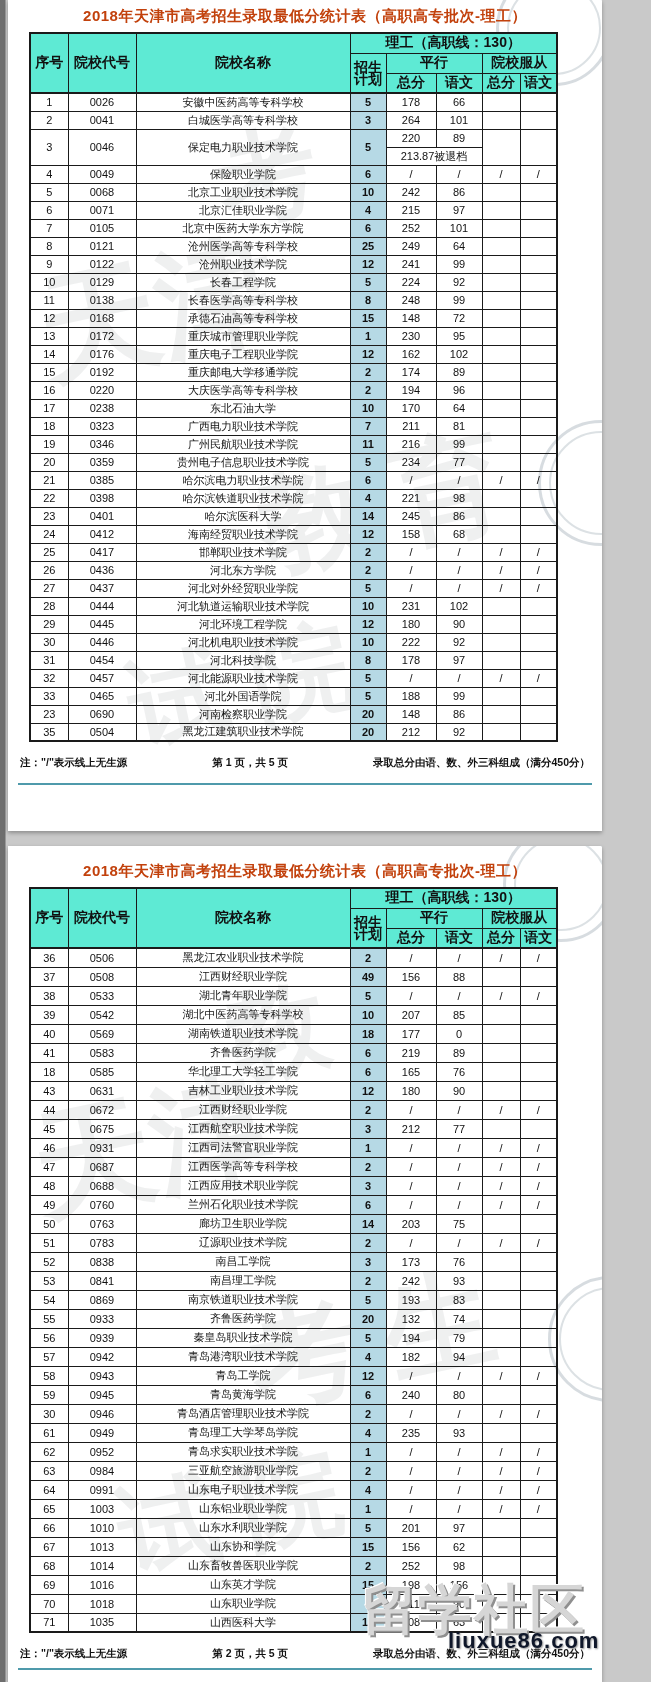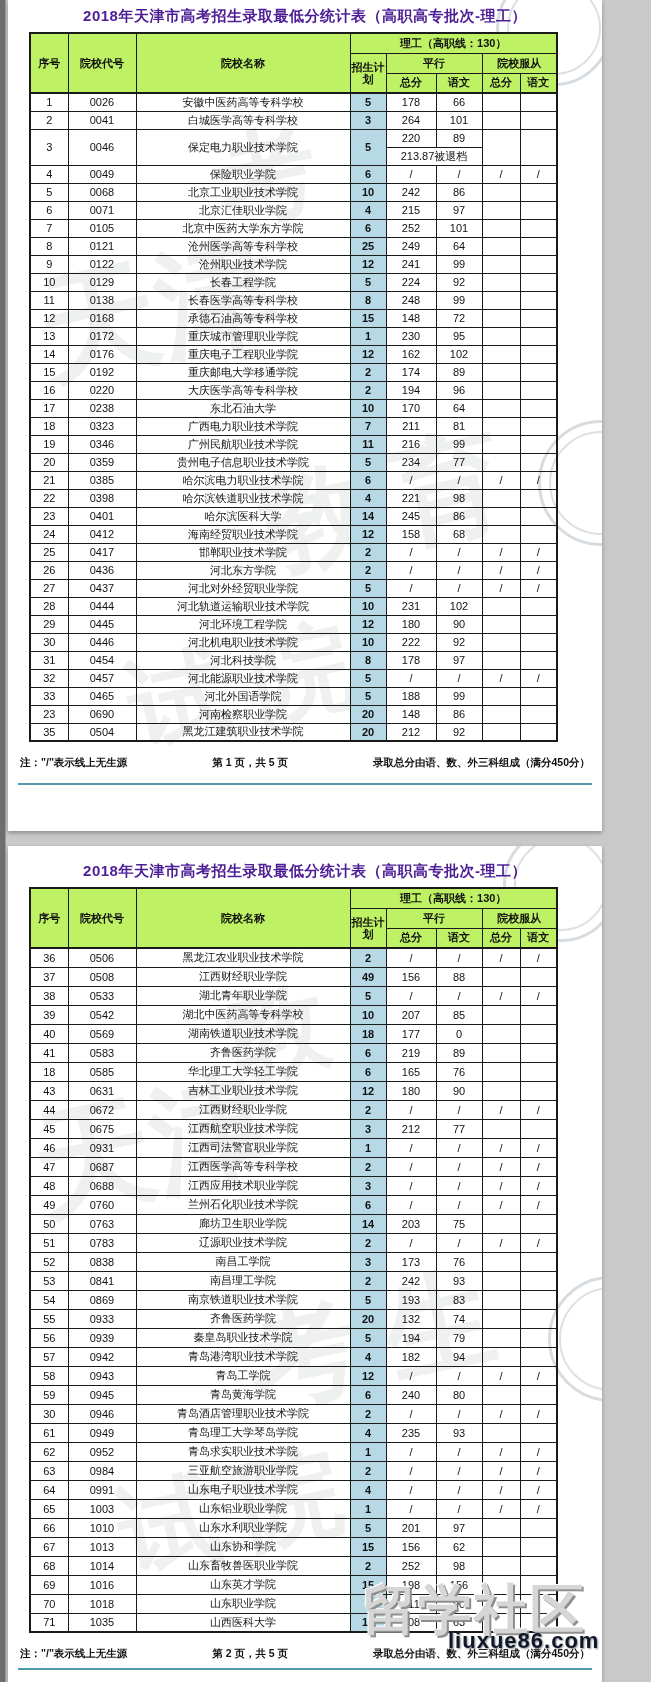--- a/index.html
+++ b/index.html
@@ -3,27 +3,27 @@
 <meta charset="utf-8">
 <style>
   html,body{margin:0;padding:0;}
   body{width:651px;height:1682px;overflow:hidden;background:#c8c8c8;
        font-family:"Liberation Sans","DejaVu Sans",sans-serif;position:relative;}
   .canvas{position:absolute;inset:0;width:651px;height:1682px;background:#c9c9c9;}
   .left-edge{position:absolute;left:0;top:0;width:5px;height:1682px;background:#6e6e6e;border-right:1px solid #9a9a9a;}
   .page{position:absolute;left:8px;width:594px;background:#ffffff;box-shadow:0 2px 4px rgba(0,0,0,.3);overflow:hidden;}
   .page1{top:0;height:831px;}
   .page2{top:846px;height:836px;}
-  .doc-title{text-align:center;font-weight:bold;font-size:15px;color:#4c1d95;padding-top:7px;letter-spacing:.5px;position:relative;z-index:3;}
+  .doc-title{text-align:center;font-weight:bold;font-size:15px;color:#c2410c;padding-top:7px;letter-spacing:.5px;position:relative;z-index:3;}
   .page2 .doc-title{padding-top:16px;}
   table.adm{border-collapse:collapse;table-layout:fixed;margin:6px 0 0 21px;width:527px;
             border:2px solid #1a1a1a;font-size:11px;color:#111;position:relative;z-index:3;background:transparent;}
   table.adm th,table.adm td{border:1px solid #1a1a1a;text-align:center;vertical-align:middle;
             padding:0 1px;overflow:hidden;}
-  table.adm thead th{background:#bef264;font-weight:bold;font-size:11px;}
+  table.adm thead th{background:#5eead4;font-weight:bold;font-size:14px;}
   table.adm thead tr{height:20px;}
   table.adm thead{border-bottom:2px solid #1a1a1a;}
   th.plan-h{white-space:normal;line-height:12px;}
   table.adm tbody tr{height:18px;}
   .page2 table.adm tbody tr{height:19px;}
   td.c3{background:#b6d9e5;font-weight:bold;}
   td.c2{white-space:nowrap;}
   .w0{width:38px}.w1{width:68px}.w2{width:214px}.w3{width:36px}
   .w4{width:50px}.w5{width:46px}.w6{width:38px}.w7{width:37px}
   .footer{display:flex;justify-content:space-between;align-items:center;

